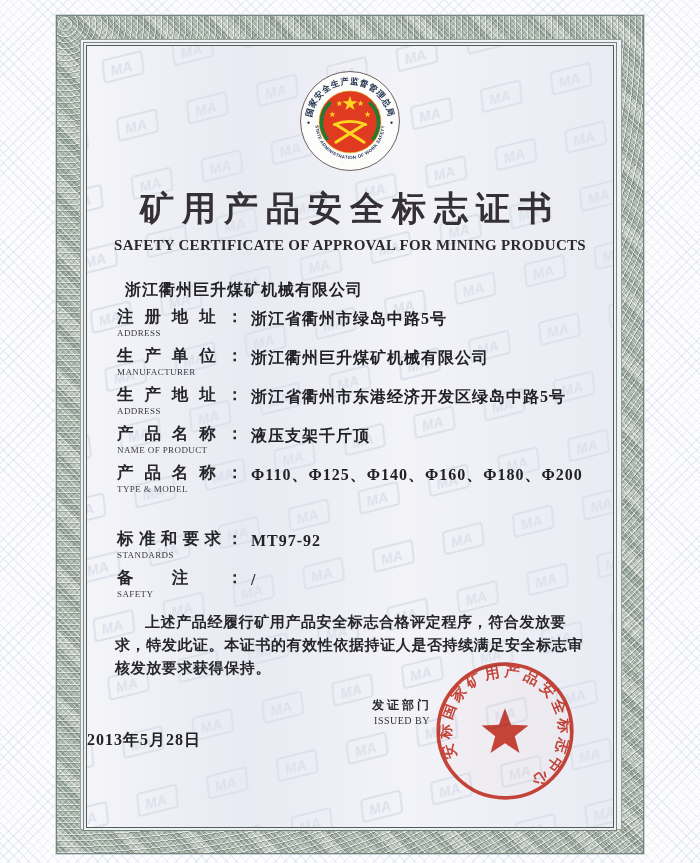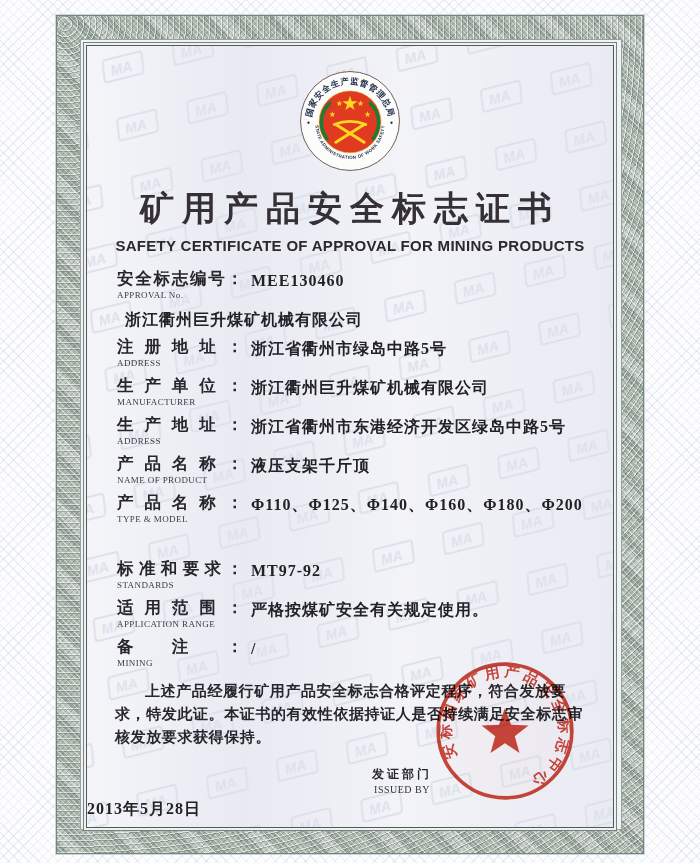--- a/index.html
+++ b/index.html
@@ -39,21 +39,21 @@
   .content{position:absolute;left:0;top:0;width:100%;height:100%;z-index:1;}
 
   .emblem-wrap{text-align:center;margin-top:22px;}
   .title-zh{
     margin-top:8px;text-align:center;
     font-family:"Liberation Serif","DejaVu Serif",serif;
     font-size:34px;font-weight:bold;letter-spacing:8px;color:#353036;
   }
   .title-en{
     margin-top:5px;text-align:center;
-    font-family:Liberation Sans, sans-serif;
+    font-family:Liberation Serif, serif;
     font-size:15px;font-weight:bold;letter-spacing:.3px;color:#2b292d;
   }
 
   .fields{margin:16px 24px 0 30px;}
   .row{display:flex;align-items:flex-start;margin-bottom:9px;}
   .row2{display:flex;margin-bottom:9px;}
   .pair{display:flex;align-items:flex-start;}
   .pair1{width:225px;flex:none;}
   .lab{flex:none;width:126px;}
   .lab.narrow{width:104px;}
@@ -145,27 +145,20 @@
         </g>
       </svg>
     </div>
 
     <div class="title-zh">矿用产品安全标志证书</div>
     <div class="title-en">SAFETY CERTIFICATE OF APPROVAL FOR MINING PRODUCTS</div>
 
     <div class="fields">
 
       <div class="row2">
-        <div class="pair pair1">
-          <div class="lab">
-            <span class="zh">安全标志编号：</span>
-            <div class="en">APPROVAL No.</div>
-          </div>
-          <div class="val">MEE130460</div>
-        </div>
       </div>
 
       <div class="row">
         <div class="val">浙江衢州巨升煤矿机械有限公司</div>
       </div>
 
       <div class="row">
         <div class="lab">
           <span class="zh">注册地址：</span>
           <div class="en">ADDRESS</div>
@@ -206,32 +199,25 @@
       </div>
 
       <div class="row gap-top">
         <div class="lab">
           <span class="zh">标准和要求：</span>
           <div class="en">STANDARDS</div>
         </div>
         <div class="val">MT97-92</div>
       </div>
 
-      <div class="row">
-        <div class="lab">
-          <span class="zh">适用范围：</span>
-          <div class="en">APPLICATION RANGE</div>
-        </div>
-        <div class="val">严格按煤矿安全有关规定使用。</div>
-      </div>
 
       <div class="row">
         <div class="lab">
           <span class="zh">备注：</span>
-          <div class="en">MINING</div>
+          <div class="en">SAFETY</div>
         </div>
         <div class="val">/</div>
       </div>
     </div>
 
     <div class="statement">上述产品经履行矿用产品安全标志合格评定程序，符合发放要求，特发此证。本证书的有效性依据持证人是否持续满足安全标志审核发放要求获得保持。</div>
 
     <div class="issued">
       <div class="issued-zh">发证部门</div>
       <div class="issued-en">ISSUED BY</div>

